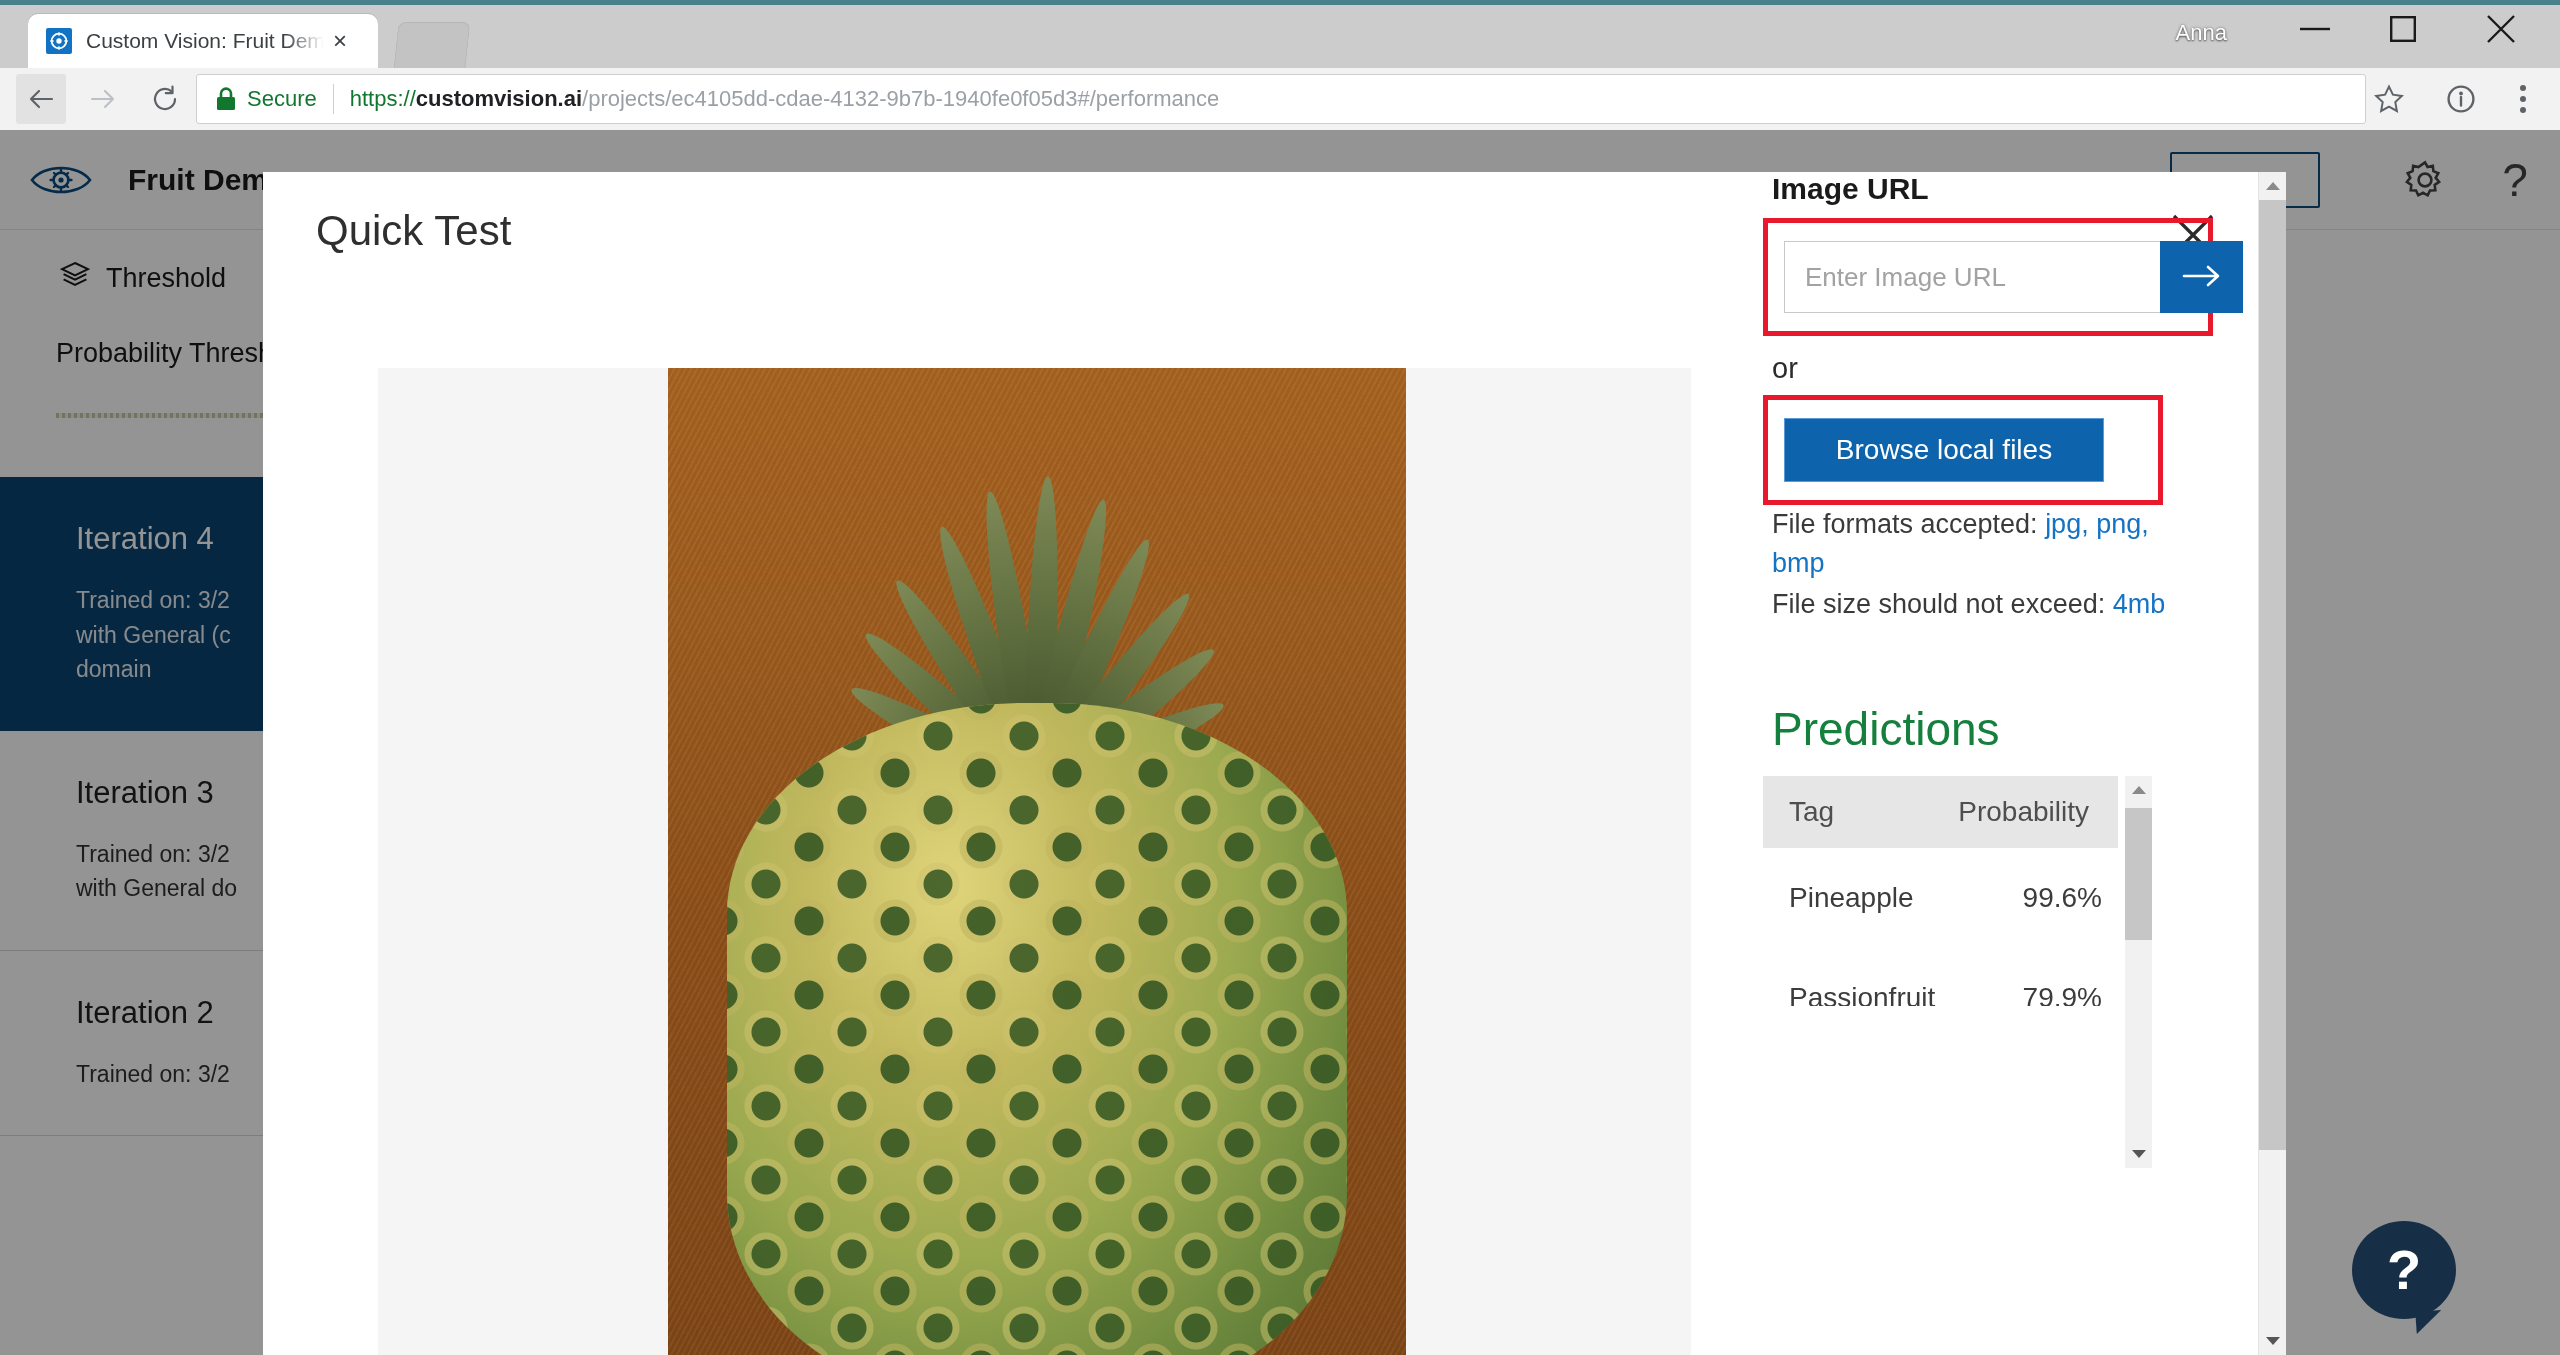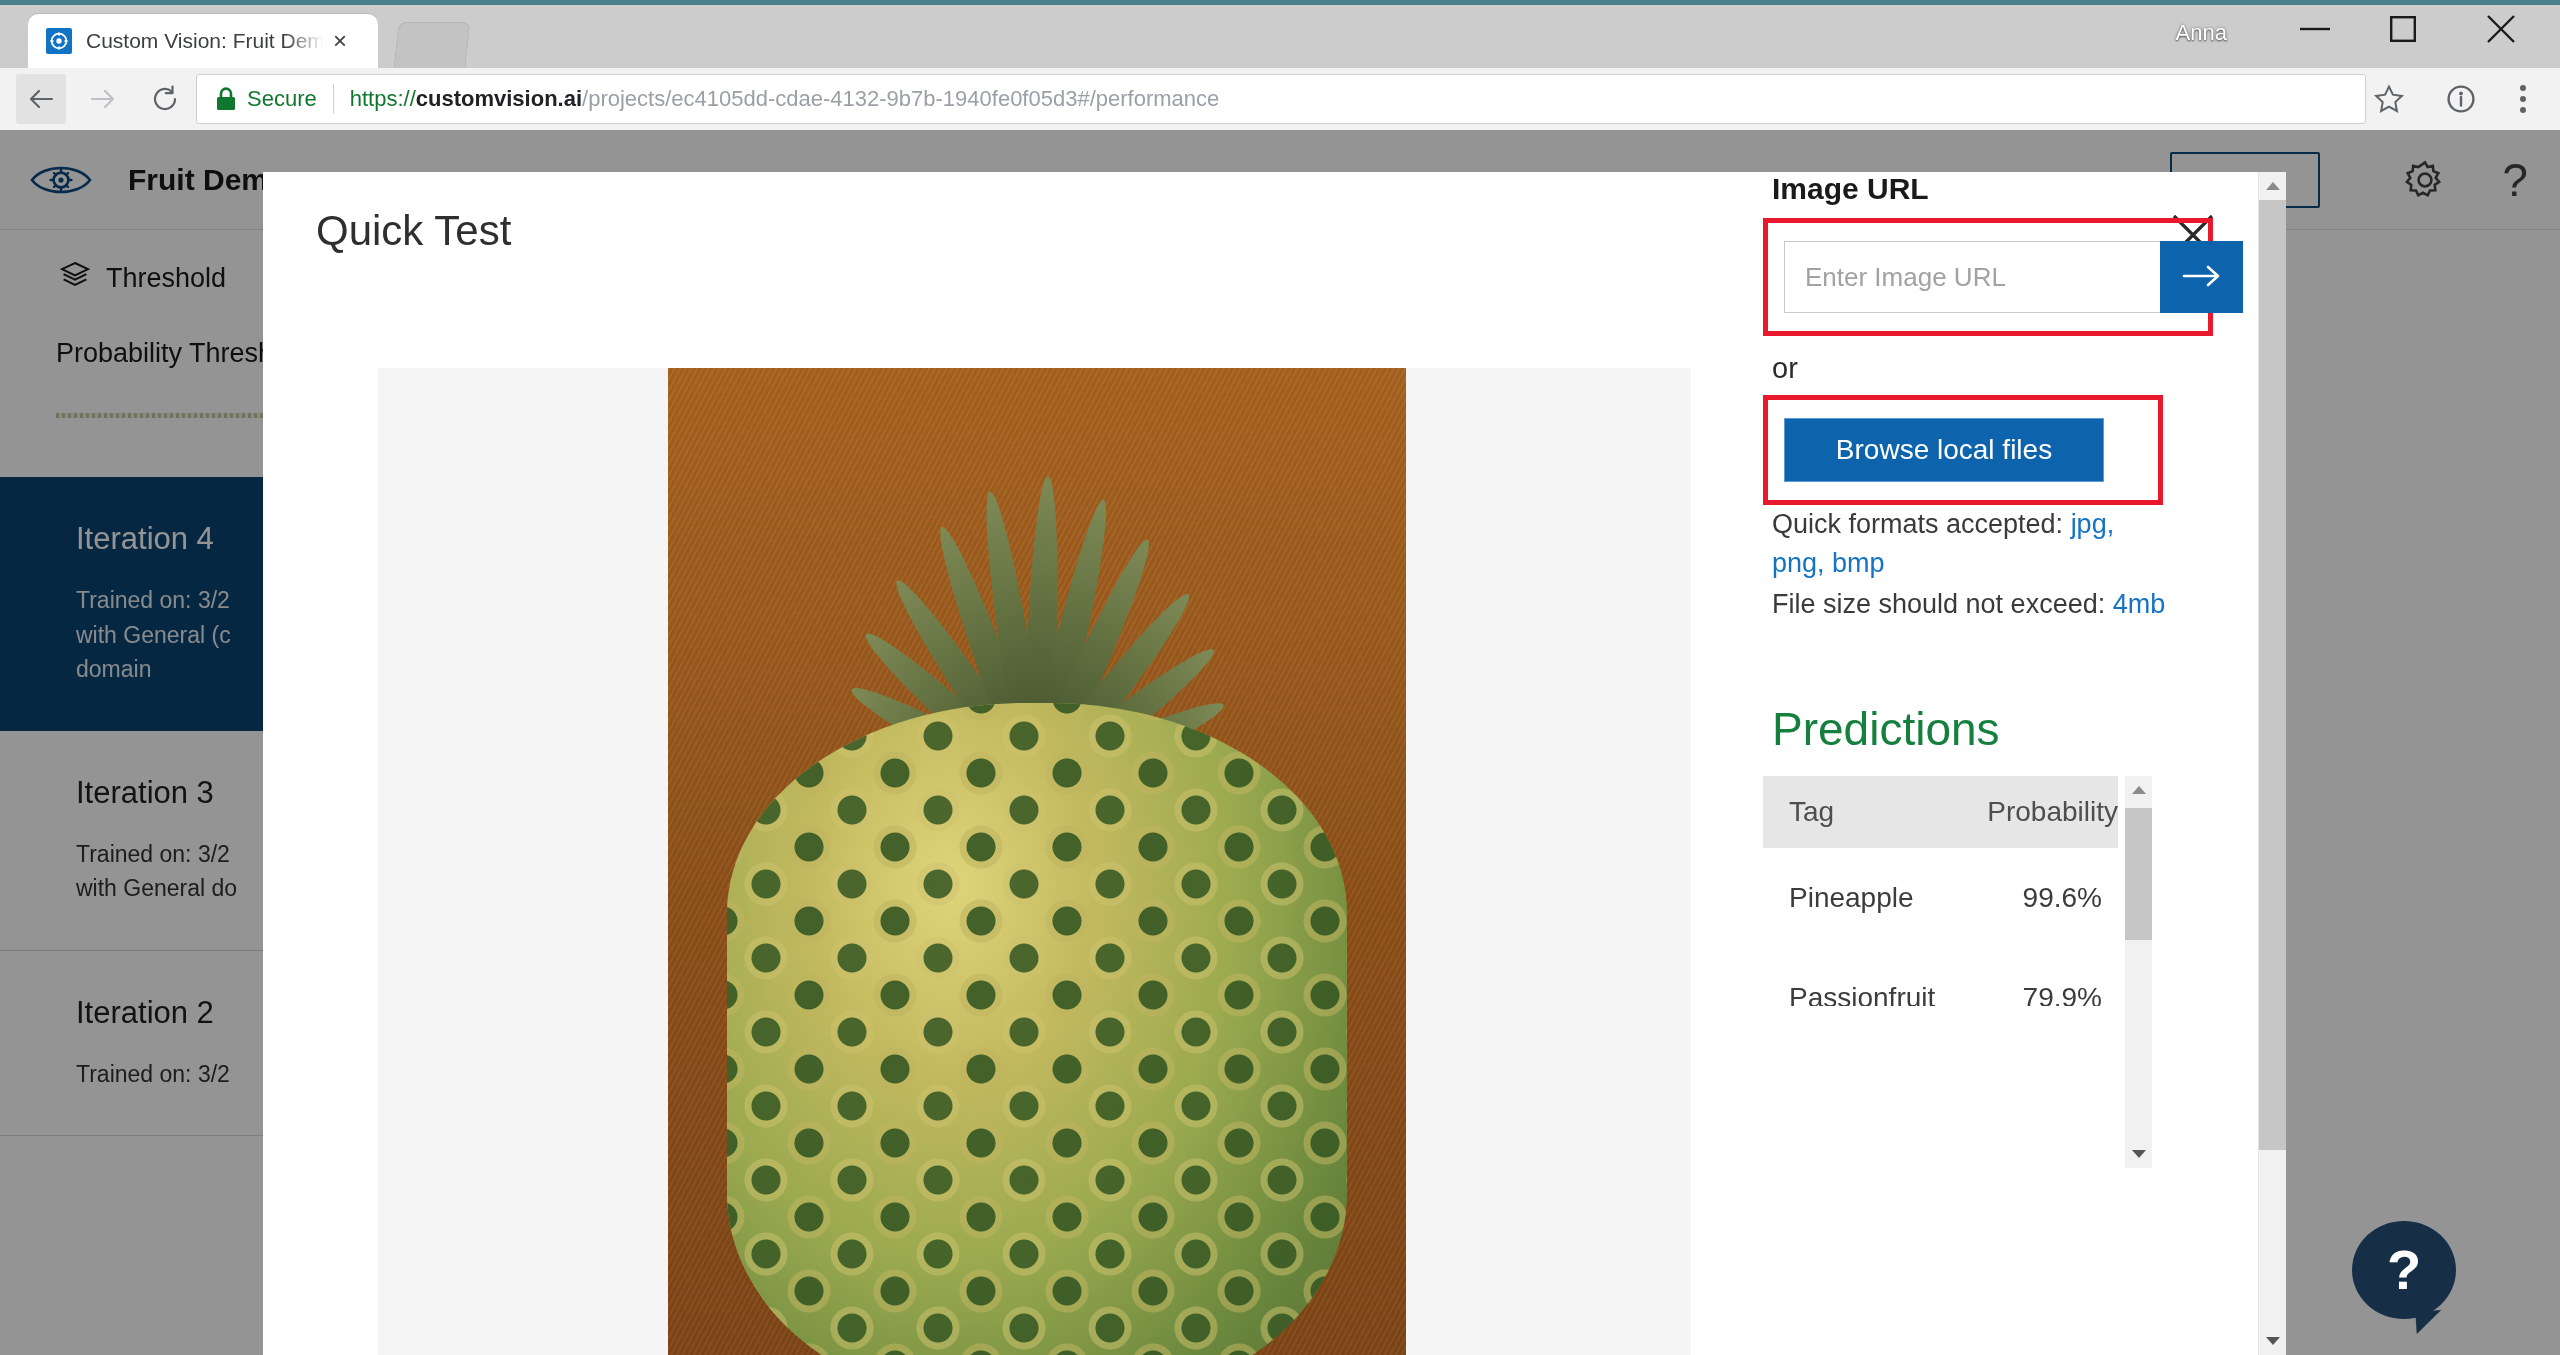--- a/index.html
+++ b/index.html
@@ -303,21 +303,21 @@
   .pred-scroll {
     position: absolute; right: -17px; top: 0; width: 27px; height: 392px;
     background: #f1f1f1;
   }
   .pred-thumb { position: absolute; left: 0; top: 32px; width: 27px; height: 132px; background: #c6c6c6; }
   .pred-table { width: 355px; border-collapse: collapse; }
   .pred-table th {
     background: #e6e6e6; font-weight: 400; font-size: 28px; color: #4e4e4e;
     padding: 20px 0 20px 0; text-align: left;
   }
-  .pred-table th.p-col { text-align: right; padding-right: 0; }
+  .pred-table th.p-col { text-align: right; padding-right: 29px; }
   .pred-table th.t-col { padding-left: 26px; }
   .pred-table td {
     font-size: 28px; color: #3c3c3c; padding: 34px 0 34px 0; background: #ffffff;
   }
   .pred-table td.t-col { padding-left: 26px; }
   .pred-table td.p-col { text-align: right; padding-right: 16px; }
   .pred-clip { overflow: hidden; height: 230px; }
 </style>
 </head>
 <body>
@@ -535,21 +535,21 @@
           </button>
         </div>
       </div>
 
       <div class="or-text">or</div>
 
       <div class="hl-box browse-wrap">
         <button class="browse-btn">Browse local files</button>
       </div>
 
-      <div class="note"><span>Quick formats accepted: </span><span class="lnk">jpg, png, bmp</span></div>
+      <div class="note"><span>File formats accepted: </span><span class="lnk">jpg, png, bmp</span></div>
       <div class="note note-2"><span>File size should not exceed: </span><span class="lnk">4mb</span></div>
 
       <div class="pred-title">Predictions</div>
 
       <div class="pred-panel">
         <div class="pred-scroll">
           <div class="sb-arrow up">
             <svg width="16" height="10" viewBox="0 0 16 10">
                 <path d="M1 9 L8 1 L15 9 Z" fill="#8a8a8a"></path>
               </svg>

